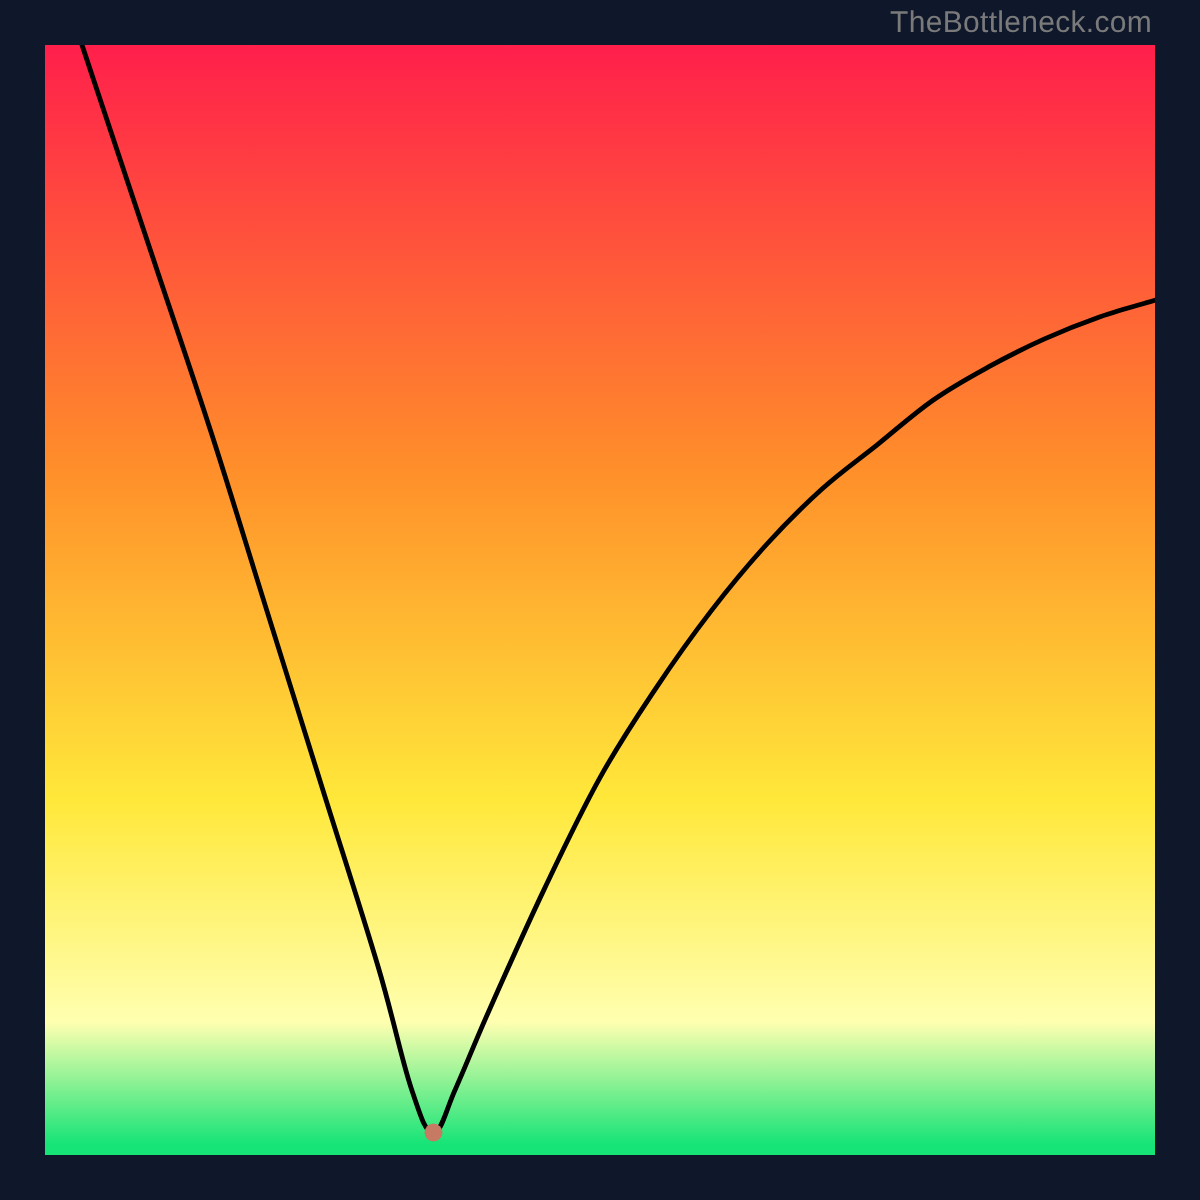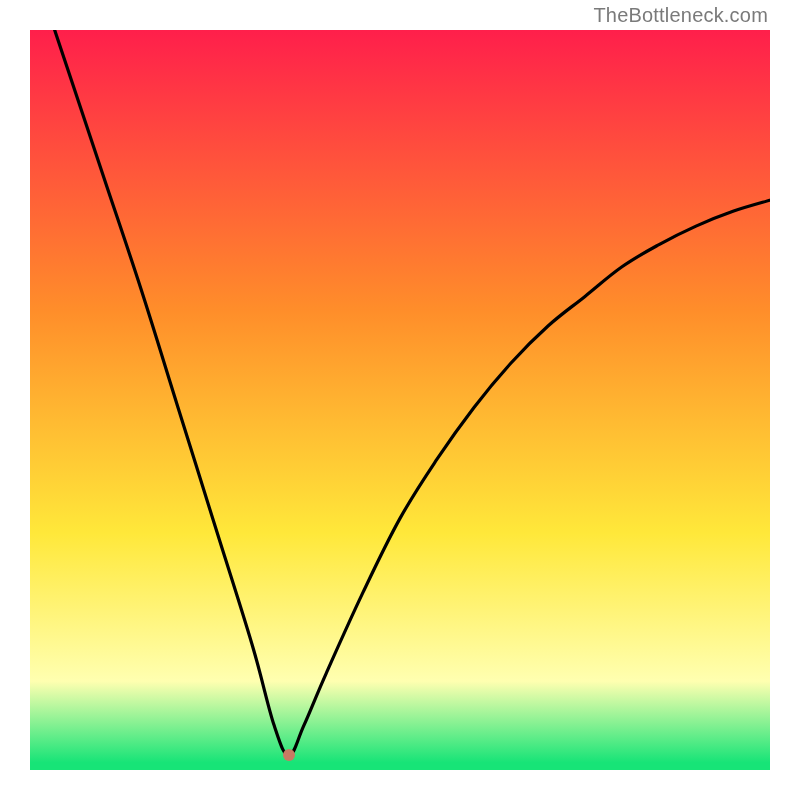--- a/index.html
+++ b/index.html
@@ -10,21 +10,21 @@
     overflow: hidden;
     background: #000;
     font-family: Arial, Helvetica, sans-serif;
   }
   .frame {
     position: absolute;
     left: 0;
     top: 0;
     width: 800px;
     height: 800px;
-    background: #ffffff;
+    background: #0f172a;
   }
   .plot-area {
     position: absolute;
     left: 30px;
     top: 30px;
     width: 740px;
     height: 740px;
     overflow: hidden;
   }
   .gradient {

